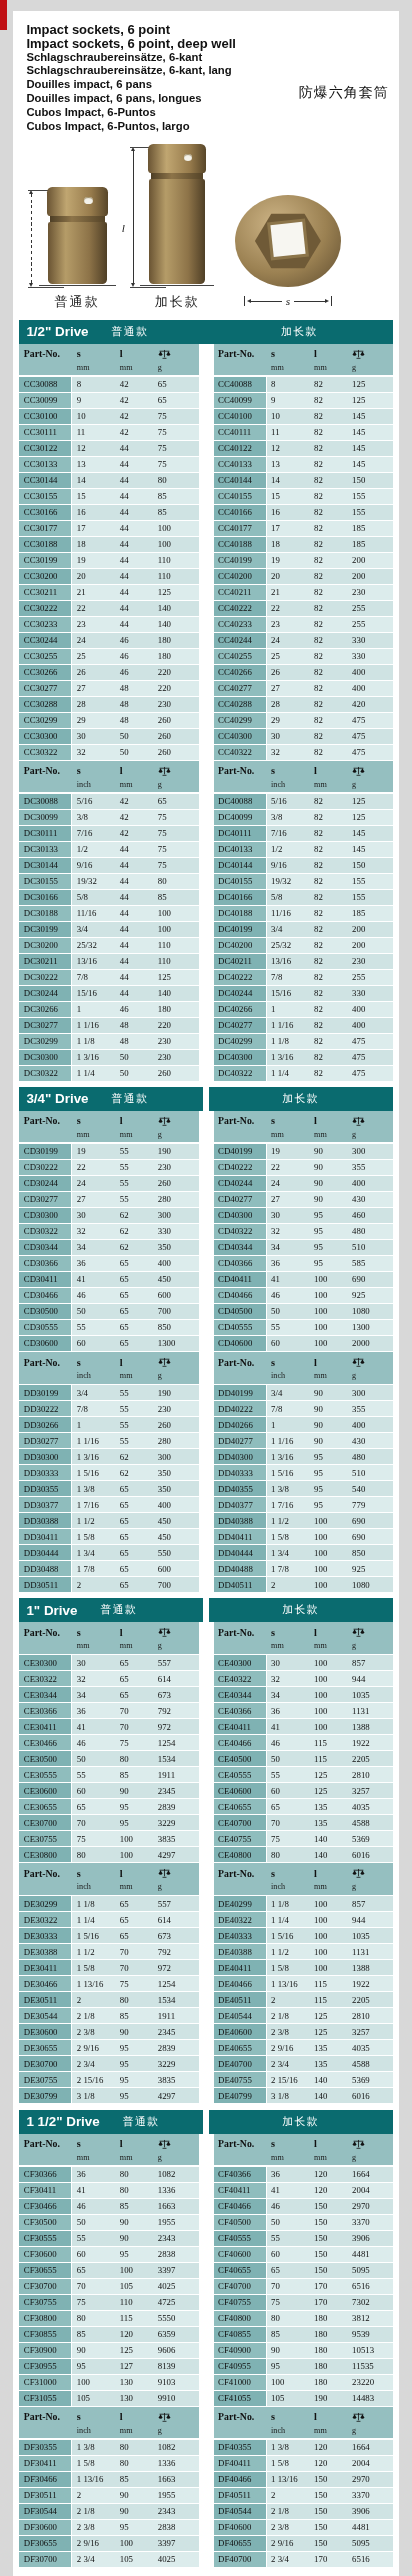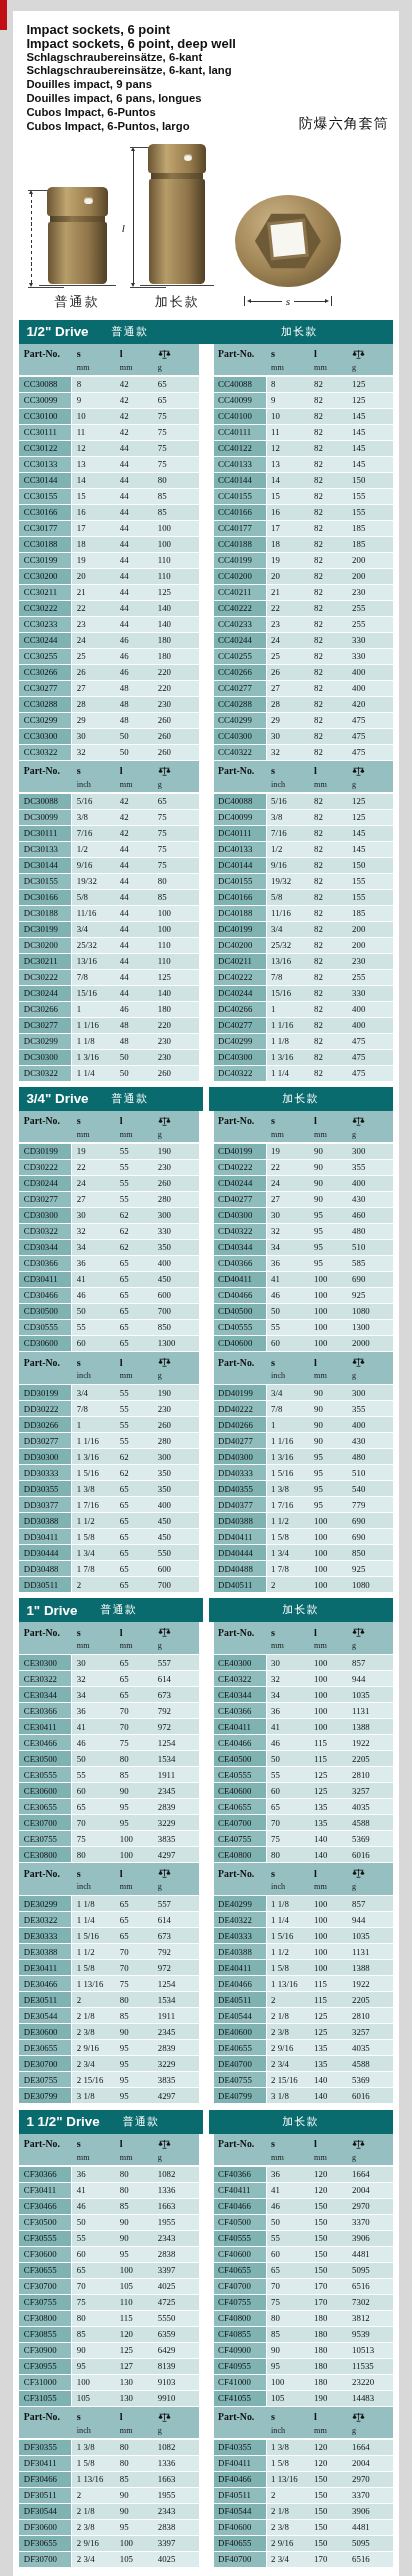--- a/index.html
+++ b/index.html
@@ -10,21 +10,21 @@
     -webkit-font-smoothing:antialiased;
   }
   .page{position:relative;width:412px;height:3343px;}
   .red-tab{position:absolute;left:0;top:0;width:7.2px;height:30px;background:#c01014;}
   .content{
     position:absolute;left:13px;top:11.3px;width:386px;height:3321px;
     background:#ffffff;box-sizing:border-box;padding:8.2px 6.2px 7.2px;
     display:flex;flex-direction:column;
   }
   
-  .hdr{display:flex;justify-content:space-between;align-items:flex-end;padding:3.1px 4.1px 0 7.2px;}
+  .hdr{display:flex;justify-content:space-between;align-items:center;padding:3.1px 4.1px 0 7.2px;}
   .hdr-left{max-width:289px;}
   .t-en{font-size:13px;font-weight:bold;line-height:1.08;color:#111;margin:0;}
   .t-sub{font-size:11.3px;font-weight:bold;line-height:1.22;color:#111;margin:0;}
   .t-zh{font-size:14px;color:#111;letter-spacing:1px;white-space:nowrap;padding-top:2.1px;margin-top:28px;}
   
   .photos{height:181px;display:flex;align-items:flex-end;gap:13.4px;padding:4.1px 5.2px 3.1px 8.2px;box-sizing:border-box;}
   .pgroup{display:flex;align-items:flex-end;}
   .pcol{display:flex;flex-direction:column;align-items:center;}
   .dim-v{position:relative;width:8.2px;margin-right:3.1px;display:flex;flex-direction:column;align-items:center;}
   .dim-v .tick{position:absolute;left:1px;top:0;width:36px;height:0.5px;background:#444;}
@@ -95,21 +95,21 @@
 <div class="page">
   <div class="red-tab"></div>
   <div class="content">
 
     <div class="hdr">
       <div class="hdr-left">
         <p class="t-en">Impact sockets, 6 point</p>
         <p class="t-en">Impact sockets, 6 point, deep well</p>
         <p class="t-sub">Schlagschraubereinsätze, 6-kant</p>
         <p class="t-sub">Schlagschraubereinsätze, 6-kant, lang</p>
-        <p class="t-sub">Douilles impact, 9 pans</p>
+        <p class="t-sub">Douilles impact, 6 pans</p>
         <p class="t-sub">Douilles impact, 6 pans, longues</p>
         <p class="t-sub">Cubos Impact, 6-Puntos</p>
         <p class="t-sub">Cubos Impact, 6-Puntos, largo</p>
       </div>
       <div class="t-zh">防爆六角套筒</div>
     </div>
 
     <div class="photos">
       <div class="pgroup">
         <div class="dim-v" style="height:97px;align-self:flex-end;margin-bottom:24px;">
@@ -1691,21 +1691,21 @@
               <div class="drow r-even">
                 <div class="cell c-part">CF30855</div>
                 <div class="cell c-s">85</div>
                 <div class="cell c-l">120</div>
                 <div class="cell c-w">6359</div>
               </div>
               <div class="drow r-odd">
                 <div class="cell c-part">CF30900</div>
                 <div class="cell c-s">90</div>
                 <div class="cell c-l">125</div>
-                <div class="cell c-w">6429</div>
+                <div class="cell c-w">9606</div>
               </div>
               <div class="drow r-even">
                 <div class="cell c-part">CF30955</div>
                 <div class="cell c-s">95</div>
                 <div class="cell c-l">127</div>
                 <div class="cell c-w">8139</div>
               </div>
               <div class="drow r-odd">
                 <div class="cell c-part">CF31000</div>
                 <div class="cell c-s">100</div>

